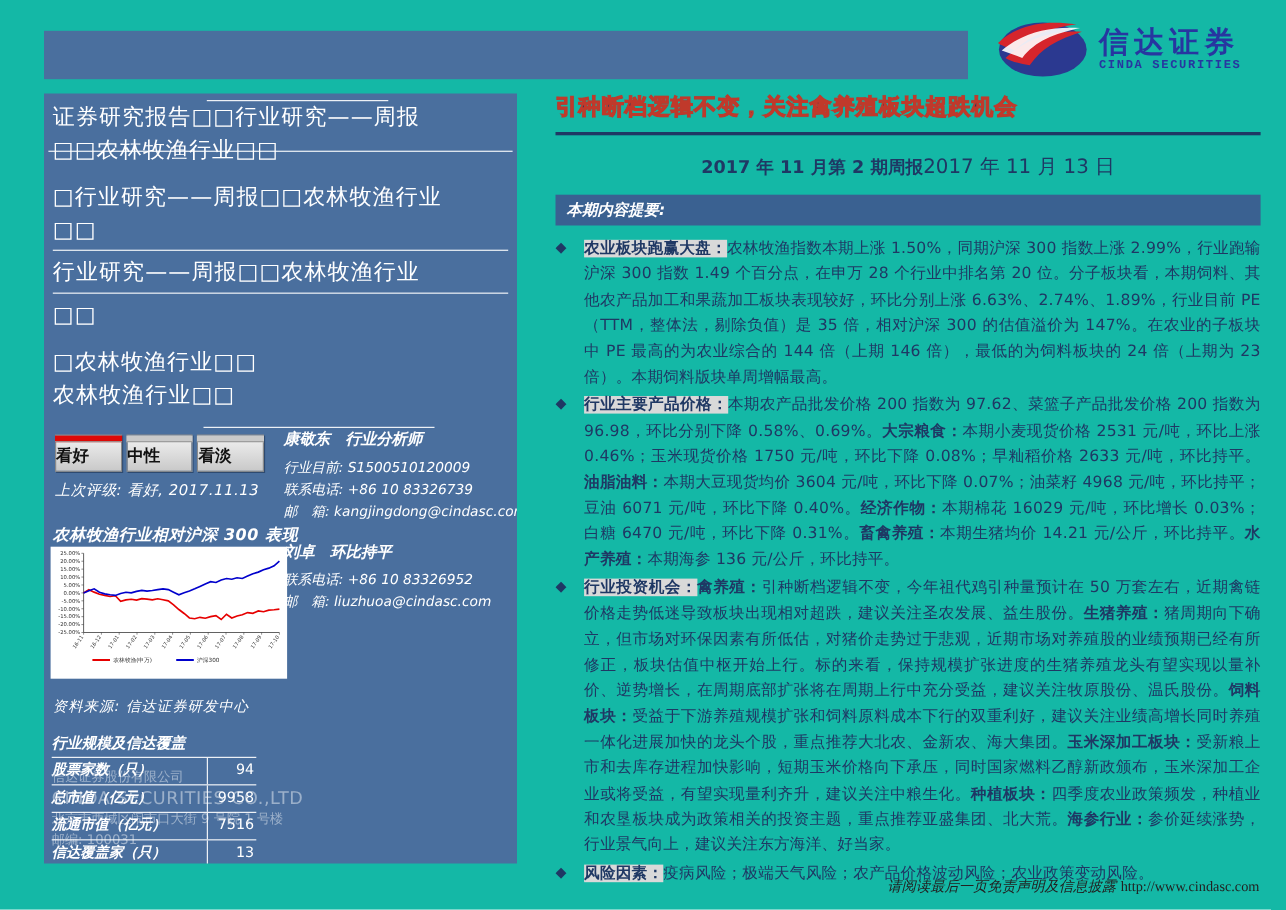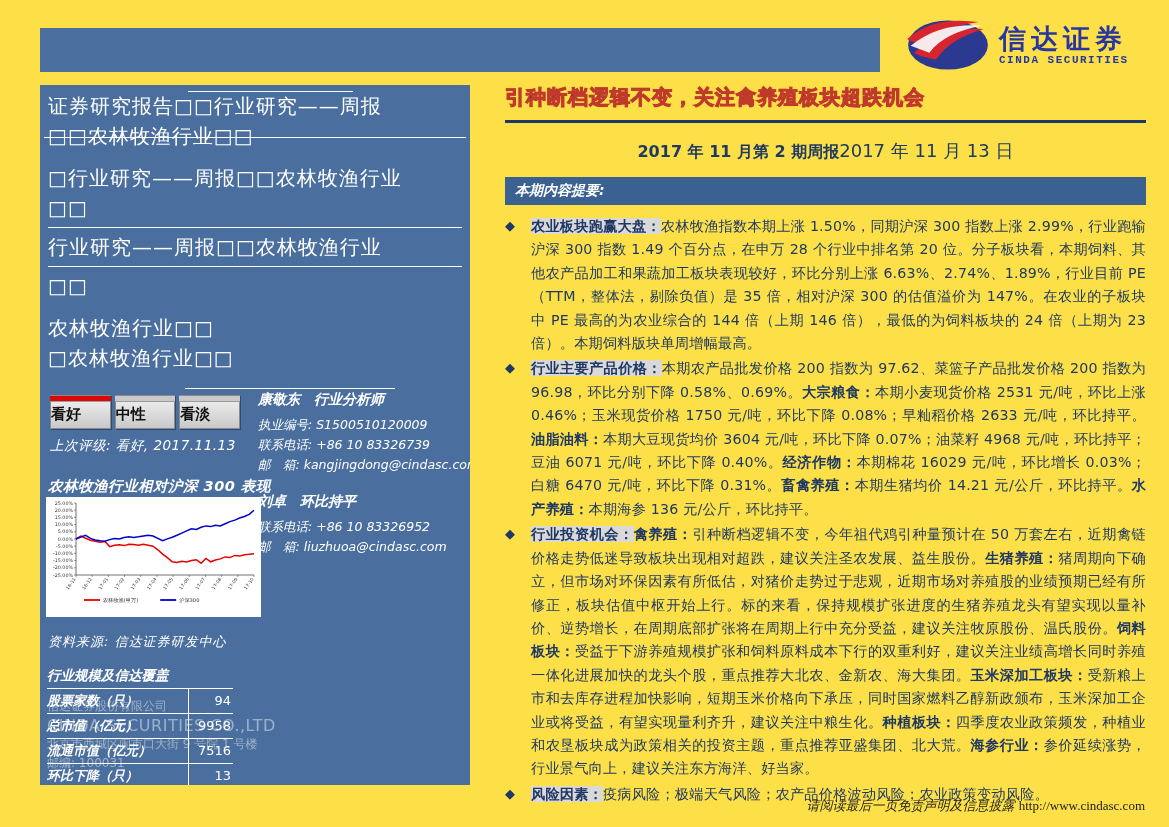--- a/index.html
+++ b/index.html
@@ -1,16 +1,16 @@
 <!DOCTYPE html>
 <html><head>
 <meta charset="utf-8">
 <style>
   html,body{margin:0;padding:0;background:#ffffff;}
-  .page{position:relative;width:1169px;height:827px;background:#fde047;overflow:hidden;
+  .page{position:relative;width:1169px;height:827px;background:#14b8a6;overflow:hidden;
         font-family:"DejaVu Sans","Liberation Sans",sans-serif;}
 
   
   .topbar{position:absolute;left:40px;top:28px;width:840px;height:44px;background:#4a6f9e;}
 
   
   .logo{position:absolute;left:905px;top:14px;width:240px;height:62px;display:flex;align-items:center;gap:8px;}
   .logo svg{flex:0 0 auto;}
   .logo-cn{font-size:27px;font-weight:bold;color:#2736a0;letter-spacing:5px;line-height:1;}
   .logo-en{font-size:11px;font-weight:bold;color:#2736a0;letter-spacing:1.5px;line-height:1;margin-top:3px;font-family:Liberation Mono, monospace;}
@@ -103,34 +103,34 @@
   <div class="left-panel">
     <div class="masthead" id="masthead">
         <div class="m-line deco-overline-short">证券研究报告□□行业研究——周报</div>
         <div class="m-line deco-line-through-full">□□农林牧渔行业□□</div>
         <div class="m-gap"></div>
         <div class="m-line deco-none">□行业研究——周报□□农林牧渔行业</div>
         <div class="m-line deco-rule-below">□□</div>
         <div class="m-line deco-rule-below">行业研究——周报□□农林牧渔行业</div>
         <div class="m-line deco-none">□□</div>
         <div class="m-gap"></div>
+        <div class="m-line deco-none">□农林牧渔行业□□</div>
         <div class="m-line deco-none">农林牧渔行业□□</div>
-        <div class="m-line deco-none">□农林牧渔行业□□</div>
       </div>
     <div class="pre-rating-rule"></div>
     <div class="rating-buttons" id="ratingButtons">
         <div class="rating-btn selected"><div class="rating-strip"></div><span>看好</span></div>
         <div class="rating-btn"><div class="rating-strip"></div><span>中性</span></div>
         <div class="rating-btn"><div class="rating-strip"></div><span>看淡</span></div>
       </div>
     <div class="last-rating">上次评级: 看好, 2017.11.13</div>
     <div class="analysts" id="analysts">
         <div class="an-block">
           <div class="an-name">康敬东　行业分析师</div>
-          <div class="an-line">执业编号: S1500510120009</div>
+          <div class="an-line">行业目前: S1500510120009</div>
           <div class="an-line">联系电话: +86 10 83326739</div>
           <div class="an-line">邮　箱: kangjingdong@cindasc.com</div>
         </div>
         <div class="an-block">
           <div class="an-name">刘卓　环比持平</div>
           <div class="an-line">联系电话: +86 10 83326952</div>
           <div class="an-line">邮　箱: liuzhuoa@cindasc.com</div>
         </div>
       </div>
     <div class="chart-title">农林牧渔行业相对沪深 300 表现</div>
@@ -200,21 +200,21 @@
           </div>
           <div class="cov-row">
             <div class="cov-label">总市值（亿元）</div>
             <div class="cov-value">9958</div>
           </div>
           <div class="cov-row">
             <div class="cov-label">流通市值（亿元）</div>
             <div class="cov-value">7516</div>
           </div>
           <div class="cov-row">
-            <div class="cov-label">环比下降（只）</div>
+            <div class="cov-label">信达覆盖家（只）</div>
             <div class="cov-value">13</div>
           </div>
         </div>
     </div>
     <div class="watermark" id="watermark">
         <div class="wm-line">信达证券股份有限公司</div>
         <div class="wm-line en">CINDA SECURITIES CO.,LTD</div>
         <div class="wm-line">北京市西城区闹市口大街 9 号院 1 号楼</div>
         <div class="wm-line">邮编: 100031</div>
       </div>

